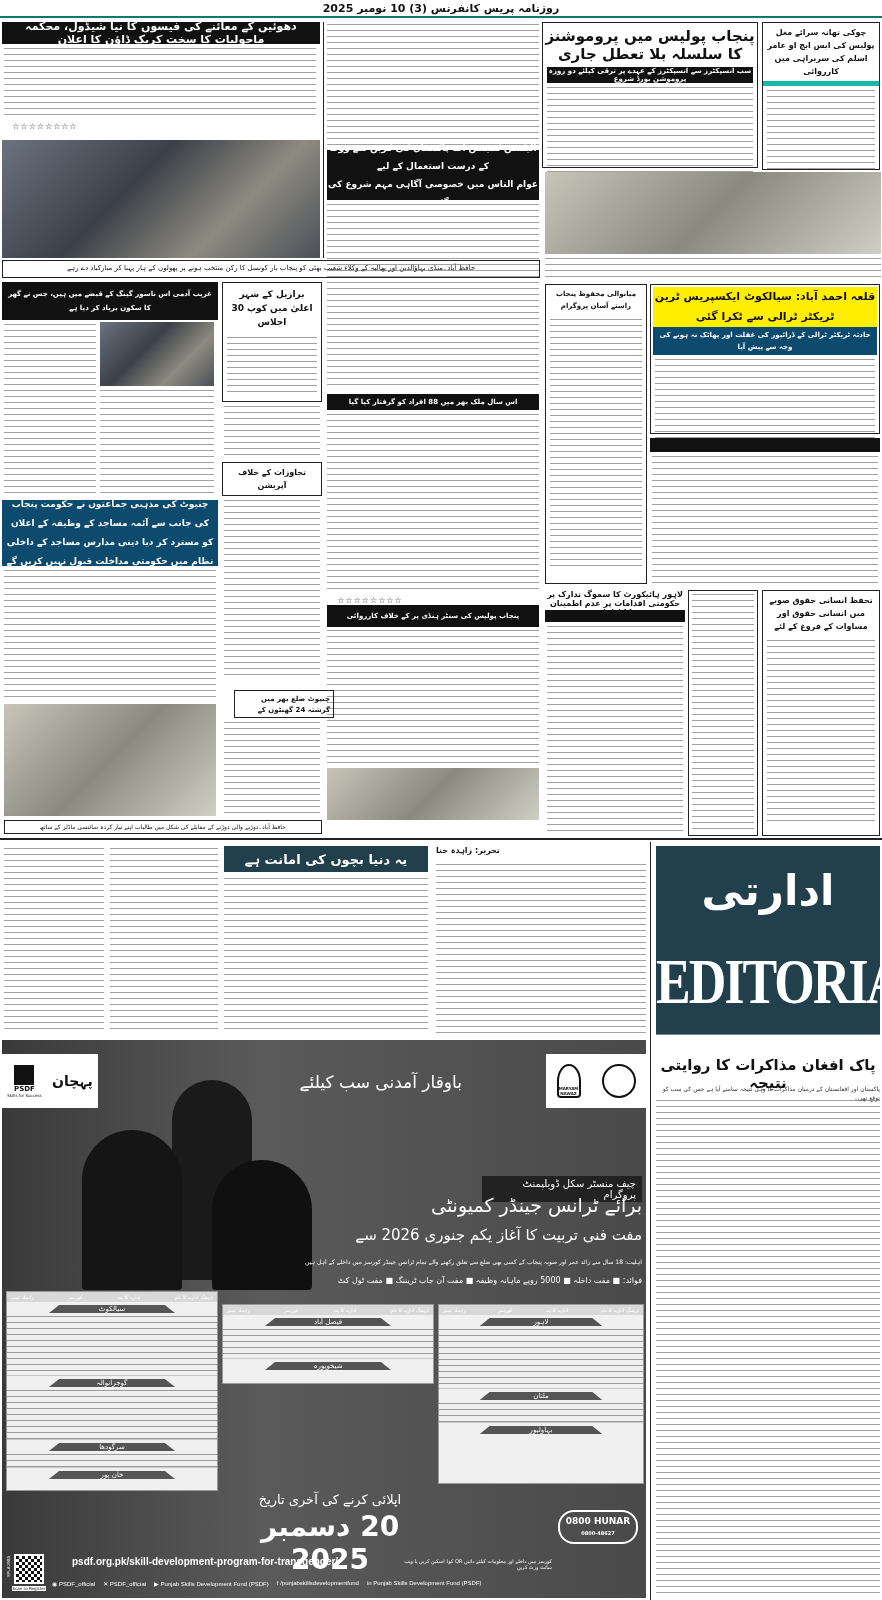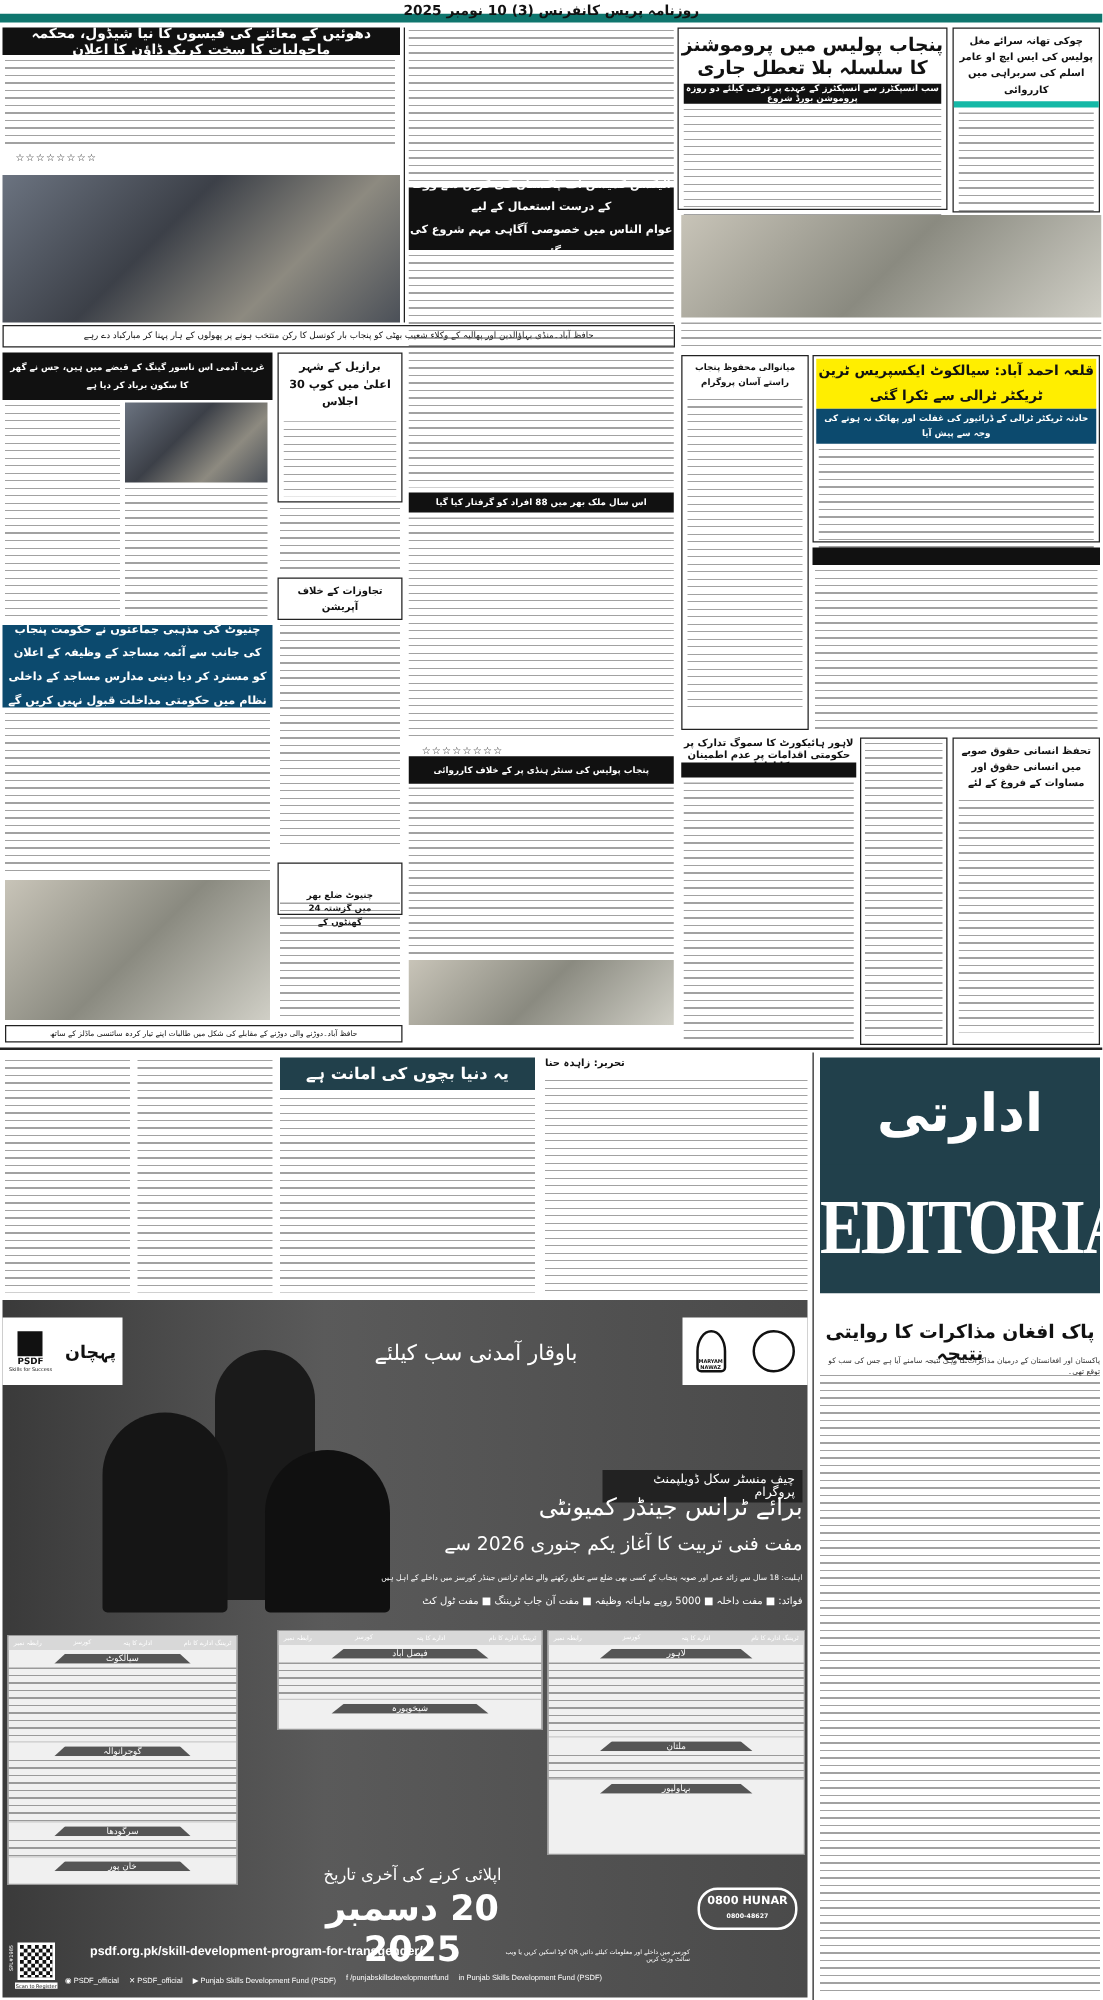--- a/index.html
+++ b/index.html
@@ -1,19 +1,19 @@
 <!DOCTYPE html>
 <html><head>
 <meta charset="utf-8">
 <style>
   *{box-sizing:border-box;margin:0;padding:0}
   body{width:882px;height:1600px;background:#fff;font-family:"DejaVu Sans",sans-serif;color:#111;position:relative;overflow:hidden;direction:ltr}
   .abs{position:absolute}
   .urdu{direction:rtl;text-align:right}
-  .masthead{left:0;top:0;width:882px;height:18px;text-align:center;font-size:11px;font-weight:bold;padding-top:2px;border-bottom:7px solid #0f766e}
+  .masthead{left:0;top:0;width:882px;height:18px;text-align:center;font-size:11px;font-weight:bold;padding-top:2px;border-bottom:2px solid #0f766e}
   .blackhead{background:#111;color:#fff;font-weight:bold;text-align:center;direction:rtl;display:flex;align-items:center;justify-content:center}
   .box{border:1px solid #222}
   .txt{font-size:6px;line-height:9px;color:#333;direction:rtl;text-align:justify;overflow:hidden}
   .lines{background:repeating-linear-gradient(to bottom,#555 0,#555 1px,transparent 1px,transparent 6px);opacity:.55}
   .photo{background:linear-gradient(135deg,#6b7380,#3c4048 40%,#8d8a80 70%,#4b5058);}
   .photo-light{background:linear-gradient(135deg,#c8c4b8,#8a8a80 50%,#d0cfc6);}
   .redbox{background:#0c4a6e;color:#fff;font-weight:bold;text-align:center;direction:rtl;font-size:10px;line-height:18px;padding:4px}
   .yellow{background:#ffee00;color:#111;font-weight:bold;direction:rtl;text-align:center;font-size:11px;line-height:20px}
   .stars{font-size:8px;letter-spacing:1px;color:#222;text-align:center}
   .editorial-top{background:#21404b;color:#fff;font-weight:bold;text-align:center}
@@ -73,21 +73,21 @@
 </div>
 <div class="abs txt lines" style="left:224px;top:406px;width:96px;height:54px"></div>
 <div class="abs box urdu" style="left:222px;top:462px;width:100px;height:34px;font-size:8px;font-weight:bold;text-align:center;padding:3px;line-height:13px">تجاوزات کے خلاف آپریشن</div>
 
 <div class="abs redbox" style="left:2px;top:500px;width:216px;height:66px;line-height:19px;font-size:9px;display:flex;align-items:center">چنیوٹ کی مذہبی جماعتوں نے حکومت پنجاب کی جانب سے آئمہ مساجد کے وظیفہ کے اعلان کو مسترد کر دیا دینی مدارس مساجد کے داخلی نظام میں حکومتی مداخلت قبول نہیں کریں گے</div>
 <div class="abs txt lines" style="left:4px;top:570px;width:212px;height:130px"></div>
 <div class="abs photo-light" style="left:4px;top:704px;width:212px;height:112px"></div>
 <div class="abs urdu" style="left:4px;top:820px;width:318px;height:14px;font-size:6px;text-align:center;border:1px solid #222;padding:2px">حافظ آباد۔دوڑنے والی دوڑنے کے مقابلے کی شکل میں طالبات اپنے تیار کردہ سائنسی ماڈلز کے ساتھ</div>
 
 <div class="abs txt lines" style="left:224px;top:500px;width:96px;height:180px"></div>
-<div class="abs box urdu" style="left:222px;top:690px;width:100px;height:28px;font-size:7px;font-weight:bold;text-align:center;padding:20px;line-height:11px">چنیوٹ ضلع بھر میں گزشتہ 24 گھنٹوں کے</div>
+<div class="abs box urdu" style="left:234px;top:690px;width:100px;height:28px;font-size:7px;font-weight:bold;padding:3px;line-height:11px">چنیوٹ ضلع بھر میں گزشتہ 24 گھنٹوں کے</div>
 <div class="abs txt lines" style="left:224px;top:722px;width:96px;height:94px"></div>
 
 <div class="abs box" style="left:545px;top:284px;width:102px;height:300px">
   <div class="urdu" style="font-size:7px;font-weight:bold;text-align:center;padding:3px;line-height:12px">میانوالی محفوظ پنجاب راستے آسان پروگرام</div>
   <div class="txt lines" style="margin:4px;height:250px"></div>
 </div>
 <div class="abs box" style="left:650px;top:284px;width:230px;height:150px;padding:2px">
   <div class="yellow">قلعہ احمد آباد: سیالکوٹ ایکسپریس ٹرین ٹریکٹر ٹرالی سے ٹکرا گئی</div>
   <div class="redbox" style="font-size:7px;line-height:12px;padding:2px">حادثہ ٹریکٹر ٹرالی کے ڈرائیور کی غفلت اور پھاٹک نہ ہونے کی وجہ سے پیش آیا</div>
   <div class="txt lines" style="margin:4px 2px;height:90px"></div>
@@ -141,21 +141,21 @@
   <div class="abs" style="left:170px;top:40px;width:80px;height:200px;background:#1a1a1a;border-radius:40px 40px 4px 4px"></div>
   <div class="abs" style="left:80px;top:90px;width:100px;height:160px;background:#151515;border-radius:50px 50px 4px 4px"></div>
   <div class="abs" style="left:210px;top:120px;width:100px;height:130px;background:#101010;border-radius:50px 50px 4px 4px"></div>
 
   <div class="abs urdu" style="left:320px;top:136px;width:320px;font-size:10px;text-align:right;background:#222;padding:2px 6px;width:160px;left:480px">چیف منسٹر سکل ڈویلپمنٹ پروگرام</div>
   <div class="abs urdu" style="left:300px;top:154px;width:340px;font-size:19px;text-align:right">برائے ٹرانس جینڈر کمیونٹی</div>
   <div class="abs urdu" style="left:300px;top:186px;width:340px;font-size:15px;text-align:right">مفت فنی تربیت کا آغاز یکم جنوری 2026 سے</div>
   <div class="abs urdu" style="left:300px;top:218px;width:340px;font-size:6px;text-align:right">اہلیت: 18 سال سے زائد عمر اور صوبہ پنجاب کے کسی بھی ضلع سے تعلق رکھنے والے تمام ٹرانس جینڈر کورسز میں داخلے کے اہل ہیں</div>
   <div class="abs urdu" style="left:300px;top:236px;width:340px;font-size:8px;text-align:right">فوائد: ■ مفت داخلہ ■ 5000 روپے ماہانہ وظیفہ ■ مفت آن جاب ٹریننگ ■ مفت ٹول کٹ</div>
 
-  <div class="abs table-col" style="left:4px;top:268px;width:184px;height:200px">
+  <div class="abs table-col" style="left:4px;top:251px;width:212px;height:200px">
     <div class="th">
         <span>ٹریننگ ادارے کا نام</span>
         <span>ادارے کا پتہ</span>
         <span>کورسز</span>
         <span>رابطہ نمبر</span>
       </div>
     <div class="city">سیالکوٹ</div>
     <div class="row lines" style="height:60px"></div>
     <div class="city">گوجرانوالہ</div>
     <div class="row lines" style="height:50px"></div>

